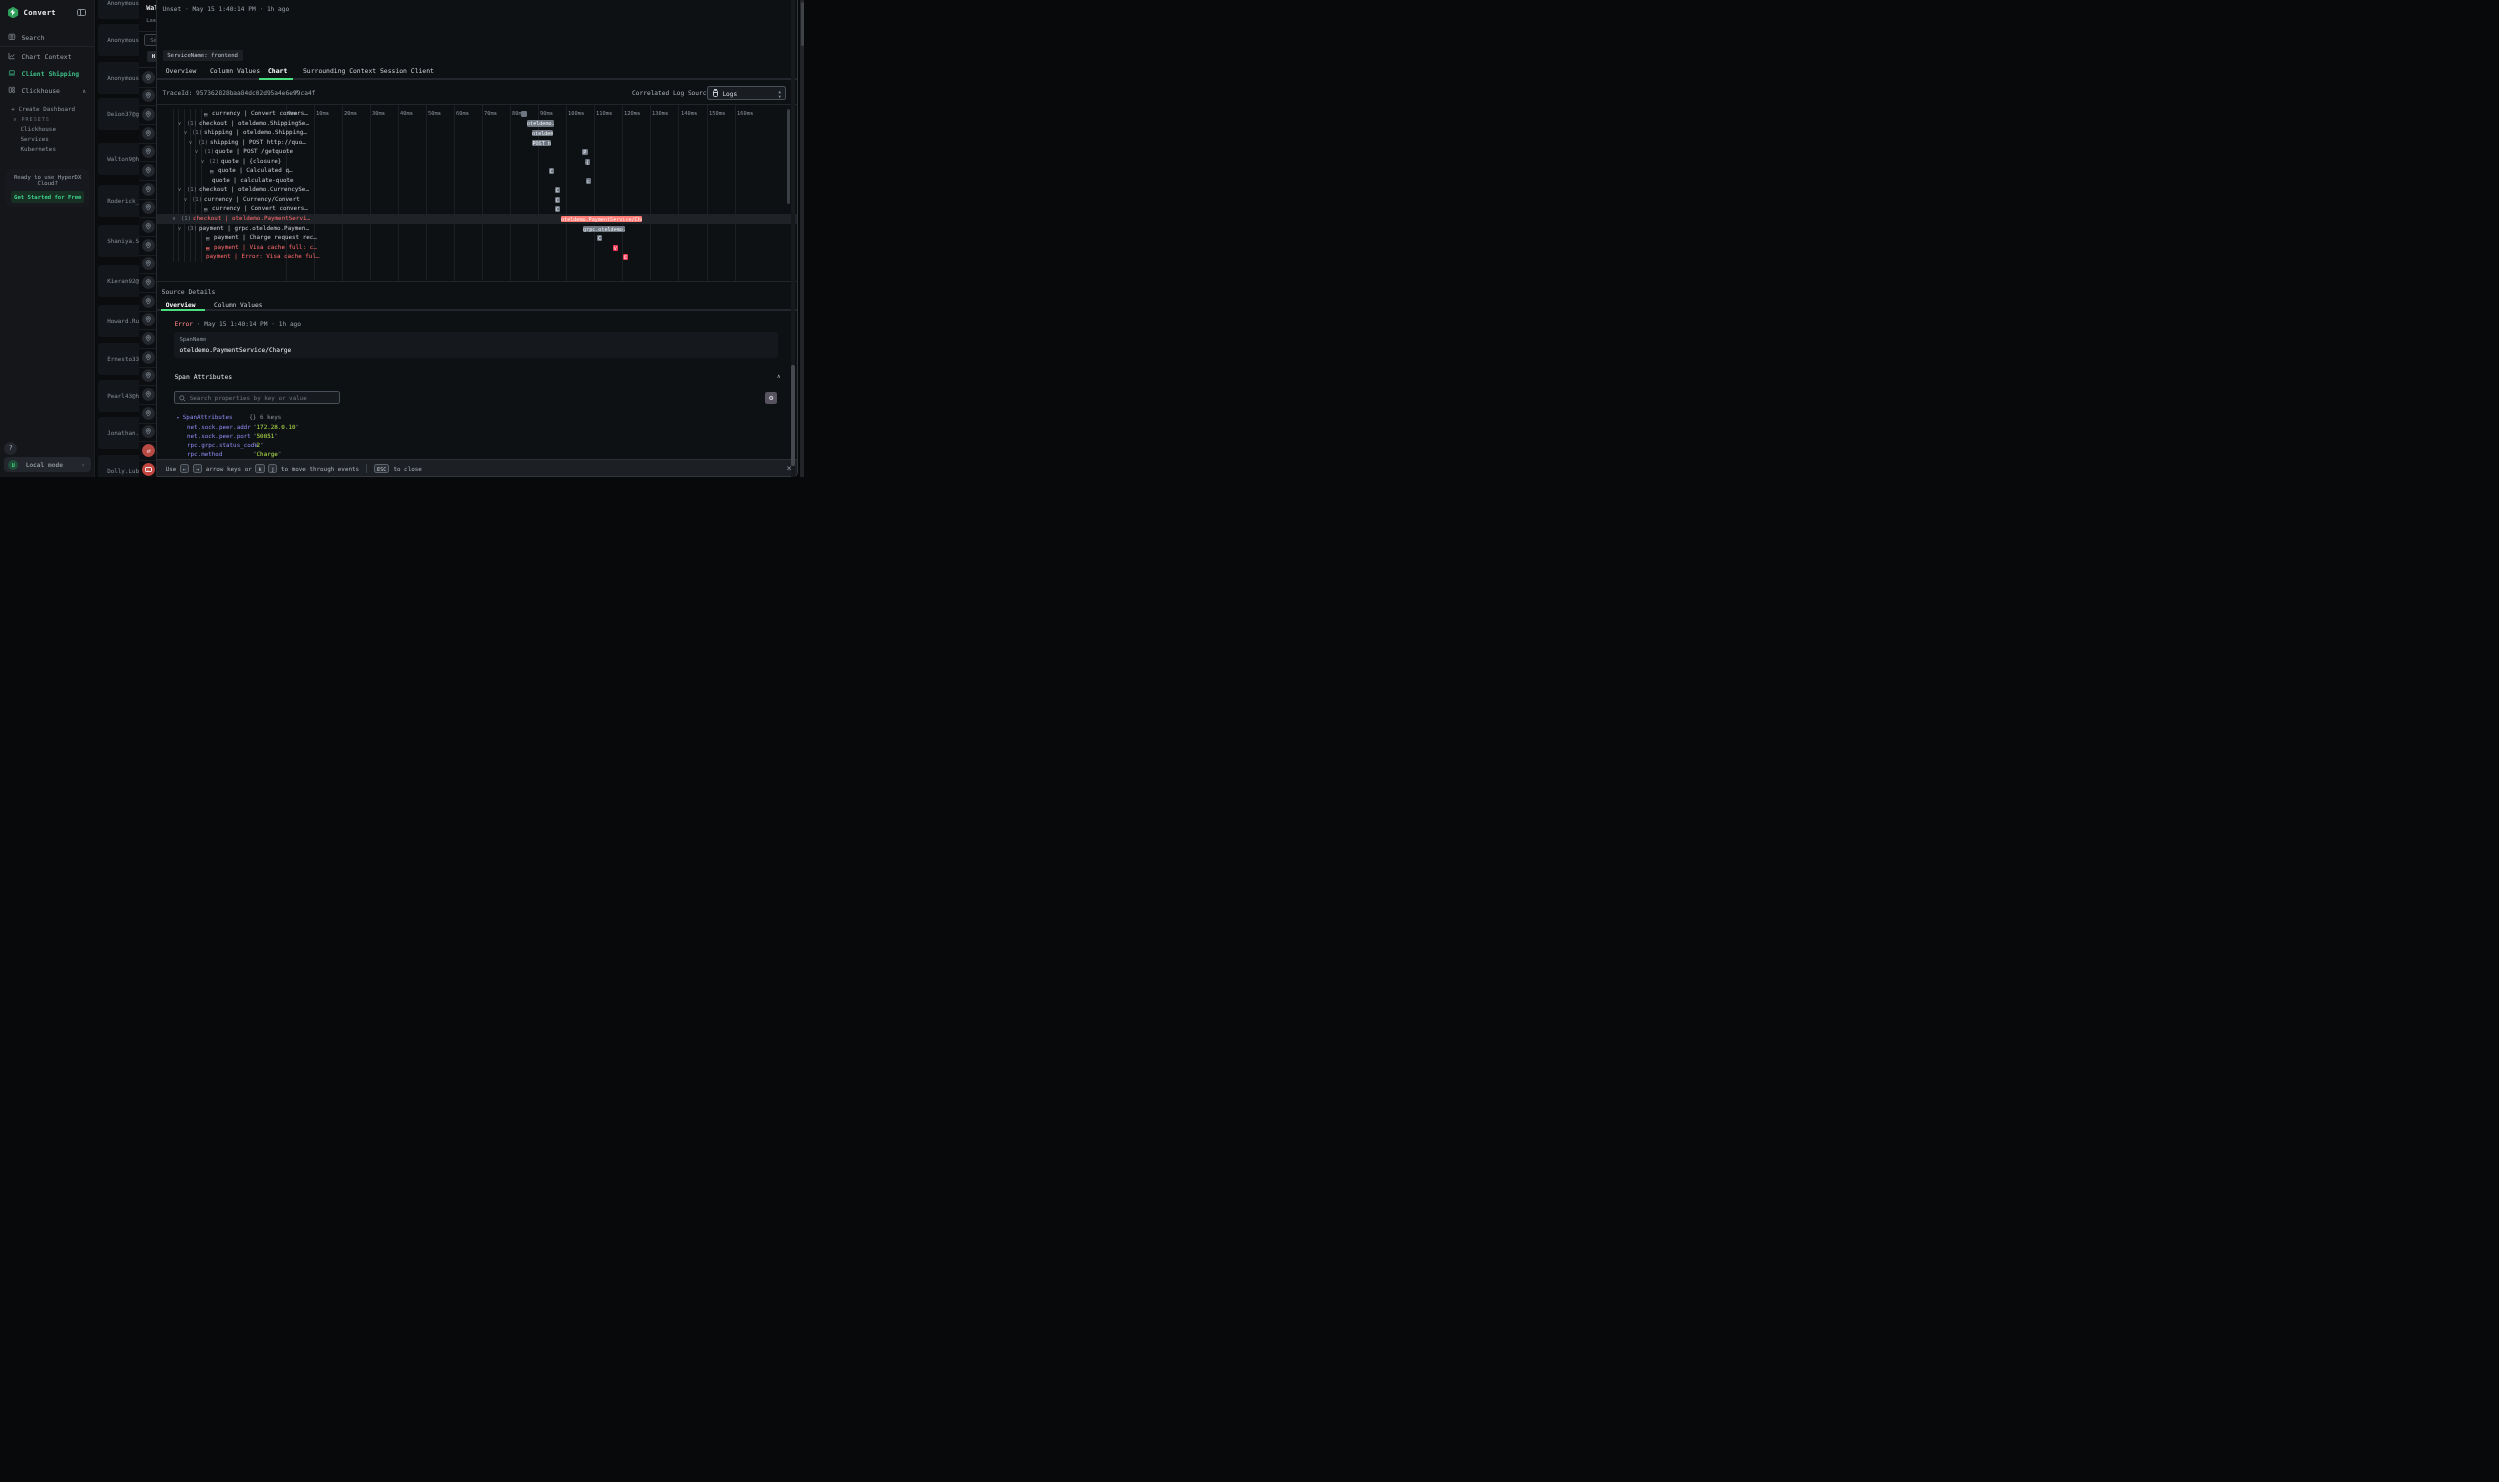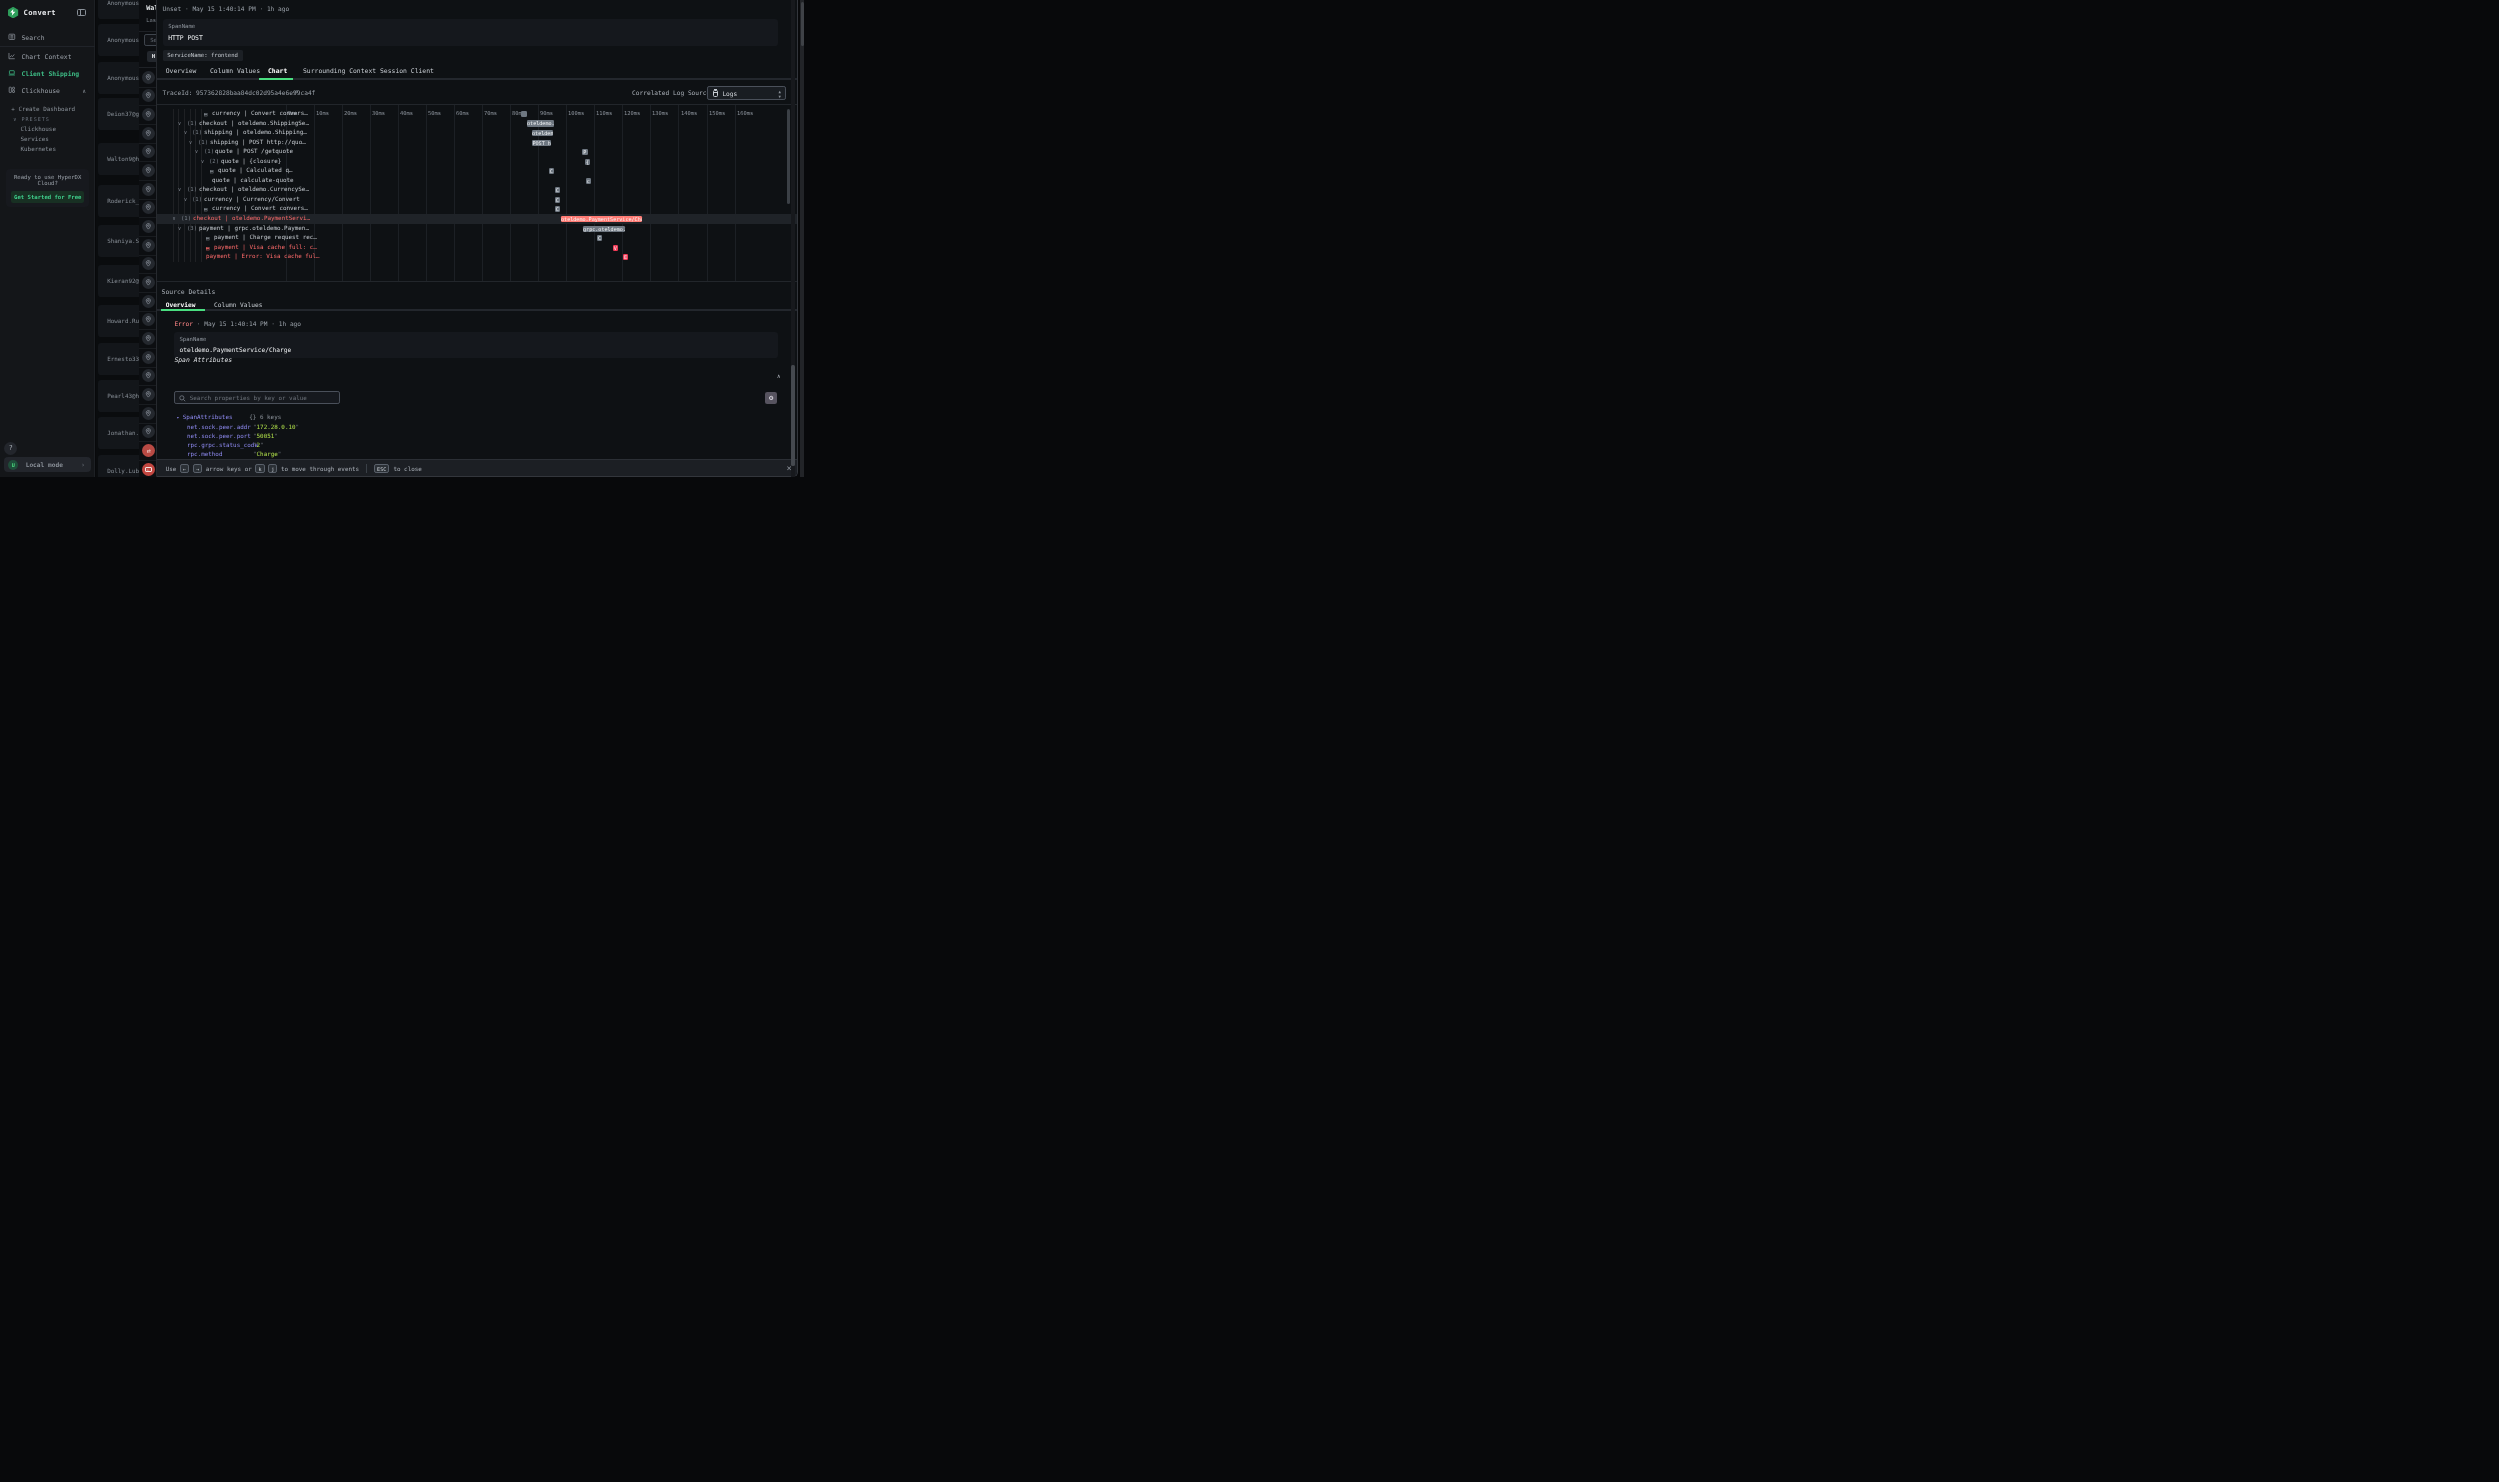--- a/index.html
+++ b/index.html
@@ -98,21 +98,21 @@
   #ed-title { left:4.6px; top:288px; color:#aab0b8; font-size:6.4px; }
   .ed-tab { position:absolute; top:301px; color:#c6cbd1; font-size:6.2px; cursor:pointer; }
   .ed-tab.active { color:#ffffff; font-weight:bold; }
   #ed-track { left:0; top:309px; width:642px; height:2.1px; background:#23272d; }
   #ed-green { left:4.1px; top:309px; width:44px; height:2.1px; background:#4ade80; }
   #ed-status { left:17.4px; top:320px; color:#9aa1a9; font-size:6.2px; }
   #ed-status .err { color:#ff8787; }
   #ed-spanbox { left:17.4px; top:332px; width:604px; height:26px; background:#15181d; border-radius:3.1px; }
   #ed-spanbox .lbl { position:absolute; left:5.1px; top:3.6px; color:#8f969e; font-size:5.6px; }
   #ed-spanbox .val { position:absolute; left:5.1px; top:14.4px; color:#eceef0; font-size:6.2px; }
-  #sa-title { left:17.4px; top:356px; color:#dfe2e6; font-size:6.4px;font-style:italic; }
+  #sa-title { left:17.4px; top:373px; color:#dfe2e6; font-size:6.4px; }
   #sa-collapse { left:620px; top:373px; color:#b6bcc3; font-size:5.6px; cursor:pointer; }
   #sa-search { left:17.4px; top:391px; width:166px; height:13.3px; border:0.5px solid #4a505a; border-radius:2.1px; background:#16191e; }
   #sa-search svg { position:absolute; left:4.1px; top:3.1px; width:6.7px; height:6.7px; stroke:#7d848c; fill:none; stroke-width:1.6; }
   #sa-search .ph { position:absolute; left:14.4px; top:2.6px; color:#6d737b; font-size:5.9px; }
   #sa-gear { left:608px; top:392px; width:12.3px; height:12.3px; background:#56535f; border-radius:2.1px; color:#e8e6ee; font-size:7.2px; text-align:center; line-height:12.3px; cursor:pointer; }
   #sa-root { left:19.5px; top:414px; font-size:5.9px; }
   #sa-root .caret { color:#8e8af0; font-size:4.6px; }
   #sa-root .name { color:#8e8af0; cursor:pointer; }
   #sa-root .meta { color:#8f969e; margin-left:13.3px; }
   .attr-row { position:absolute; left:30px; font-size:5.9px; white-space:nowrap; }
@@ -396,24 +396,20 @@
         <div class="evt-ico red-swap" style="top: 444px;">⇄</div>
         <div class="evt-sep" style="top: 460px;"></div>
         <div class="evt-ico red-term" style="top: 463px;">
           <div class="term">&gt;_</div>
         </div>
       </div>
   </div>
 
   <div id="modal">
     <div class="in" id="status-line">Unset · May 15 1:40:14 PM · 1h ago</div>
-    <div class="in" id="spanname-box">
-      <div class="lbl">SpanName</div>
-      <div class="val">HTTP POST</div>
-    </div>
     <div class="in" id="service-chip">ServiceName: frontend</div>
     <div id="modal-tabs">
         <div class="tab" style="left: 8.7px;">Overview</div>
         <div class="tab" style="left: 53px;">Column Values</div>
         <div class="tab active" style="left: 111px;">Chart</div>
         <div class="tab" style="left: 146px;">Surrounding Context</div>
         <div class="tab" style="left: 223px;">Session Client</div>
       </div>
     <div class="in" id="tabs-track"></div>
     <div class="in" id="tabs-green"></div>

